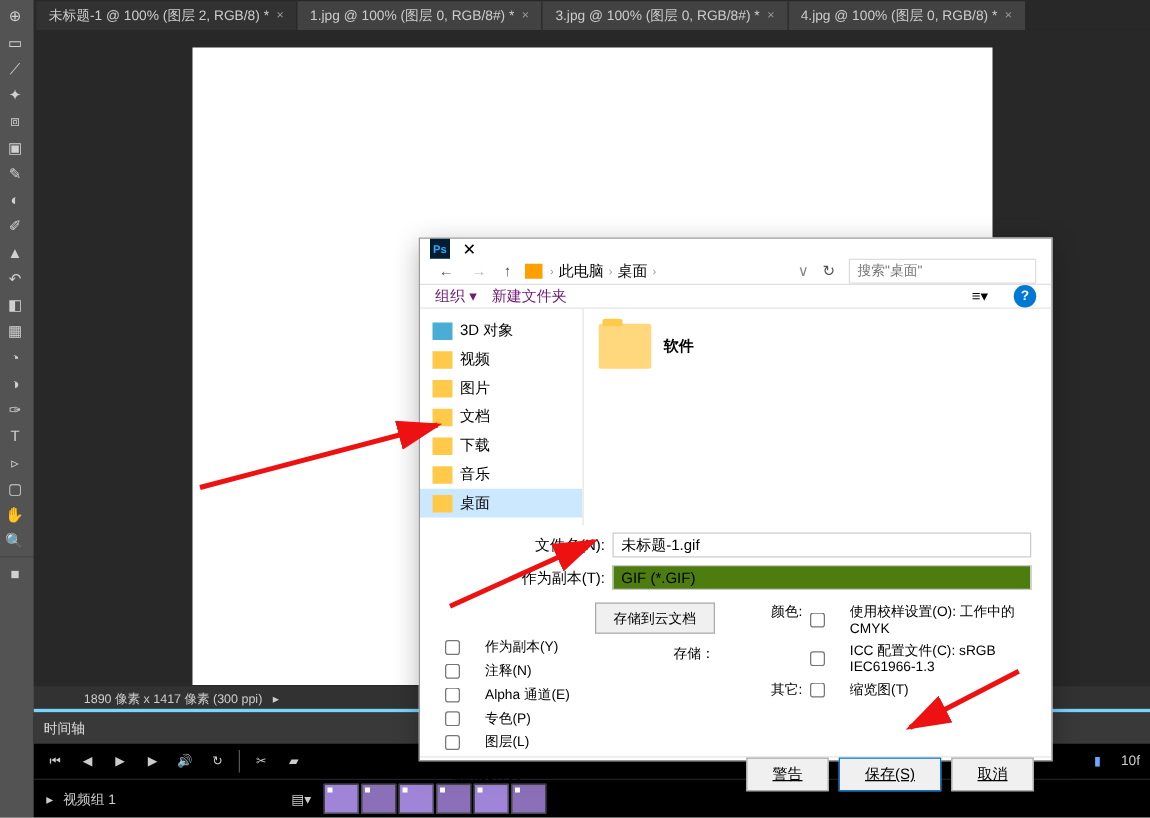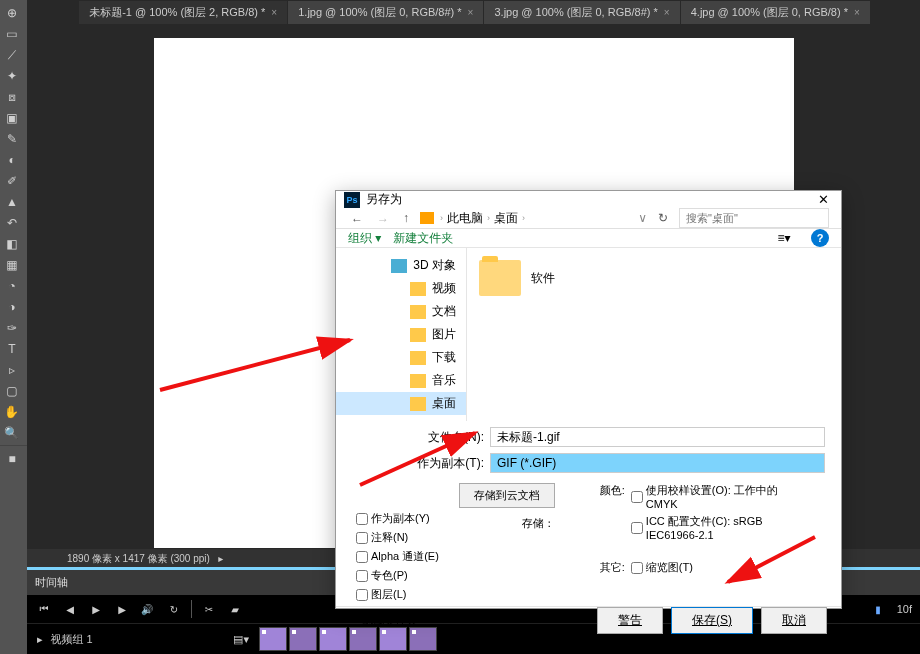--- a/index.html
+++ b/index.html
@@ -1,21 +1,21 @@
 <!DOCTYPE html>
 <html><head>
   <meta charset="utf-8">
   <style>
     * { margin: 0; padding: 0; box-sizing: border-box; font-family: "Microsoft YaHei", sans-serif; }
     body { width: 920px; height: 654px; background: #323232; display: flex; overflow: hidden; position: relative; }
     .toolbar-left { width: 27px; background: #535353; display: flex; flex-direction: column; padding-top: 2px; }
     .tool { width: 24px; height: 21px; display: flex; align-items: center; justify-content: center; color: #d0d0d0; font-size: 12px; cursor: pointer; }
     .tool-sep { height: 1px; background: #444; margin: 2px 0; }
     .main { flex: 1; display: flex; flex-direction: column; }
-    .tabs { height: 25px; background: #282828; display: flex; align-items: center; gap: 1px; padding-left: 2px; justify-content: center; }
+    .tabs { height: 25px; background: #282828; display: flex; align-items: center; gap: 1px; padding-left: 2px; }
     .tab { padding: 4px 10px; font-size: 11px; color: #ccc; background: #424242; display: flex; align-items: center; gap: 6px; }
     .tab.active { background: #323232; }
     .tab .close { font-size: 10px; color: #999; cursor: pointer; }
     .workspace { flex: 1; background: #282828; position: relative; display: flex; justify-content: center; padding-top: 13px; }
     .canvas { width: 640px; height: 510px; background: #fff; }
     .statusbar { height: 18px; font-size: 10px; color: #ccc; padding: 3px 40px; }
     .timeline { height: 87px; background: #000000; border-top: 3px solid #7dd3fc; }
     .tl-header { height: 25px; font-size: 11px; color: #ddd; padding: 5px 8px; background: #393939; }
     .tl-controls { height: 29px; display: flex; align-items: center; gap: 8px; padding: 0 8px; border-bottom: 1px solid #222; }
     .tl-btn { width: 18px; height: 18px; display: flex; align-items: center; justify-content: center; color: #ccc; cursor: pointer; font-size: 10px; }
@@ -34,44 +34,44 @@
     .dlg-title .ttl { flex: 1; }
     .dlg-title .xbtn { font-size: 13px; cursor: pointer; padding: 0 4px; }
     .dlg-nav { height: 30px; display: flex; align-items: center; gap: 8px; padding: 0 12px; font-size: 12px; border-bottom: 1px solid #e0e0e0; }
     .navbtn { color: #555; cursor: pointer; padding: 0 3px; }
     .breadcrumb { flex: 1; display: flex; align-items: center; gap: 4px; font-size: 12px; }
     .bc-icon { width: 14px; height: 12px; background: #ffa000; margin-right: 2px; }
     .bc-item { cursor: pointer; }
     .bc-sep { color: #999; font-size: 9px; }
     .search { width: 150px; height: 20px; border: 1px solid #ddd; font-size: 11px; padding: 0 6px; }
     .dlg-toolbar { height: 28px; display: flex; align-items: center; padding: 0 12px; gap: 12px; font-size: 12px; border-bottom: 1px solid #e5e5e5; }
-    .tb-link { color: #15803d; cursor: pointer; }
+    .tb-link { color: #701a75; cursor: pointer; }
     .tb-spacer { flex: 1; }
     .view-btn { width: 18px; height: 18px; display: flex; align-items: center; justify-content: center; cursor: pointer; }
     .help-icon { width: 18px; height: 18px; border-radius: 50%; background: #0078d4; color: #fff; display: flex; align-items: center; justify-content: center; font-size: 11px; font-weight: bold; margin-left: 6px; }
     .dlg-body { flex: 1; display: flex; }
     .sidebar { width: 130px; padding: 6px 0; font-size: 12px; overflow-y: auto; }
-    .sb-item { padding: 3px 10px; display: flex; align-items: center; gap: 6px; cursor: pointer; justify-content: flex-end; }
+    .sb-item { padding: 3px 10px; display: flex; align-items: center; gap: 6px; cursor: pointer; }
     .sb-item.sel { background: #cce8ff; }
     .sb-icon { width: 16px; height: 14px; background: #ffc94a; }
     .sb-icon.obj { background: #4aaed4; }
-    .filearea { flex: 1; border-left: 1px solid #e5e5e5; padding: 12px; display: flex; align-items: flex-start; gap: 10px; }
+    .filearea { flex: 1; border-left: 1px solid #e5e5e5; padding: 12px; display: flex; align-items: flex-start; gap: 10px; font-weight: bold; }
     .folder-item { display: flex; align-items: center; gap: 10px; font-size: 12px; }
     .folder-icon { width: 42px; height: 36px; background: #ffd87d; border-radius: 2px; position: relative; }
     .folder-icon::before { content: ''; position: absolute; top: -4px; left: 3px; width: 16px; height: 6px; background: #ffc94a; border-radius: 2px 2px 0 0; }
     .dlg-fields { padding: 6px 16px 0 80px; font-size: 12px; }
     .field-row { display: flex; align-items: center; margin-bottom: 6px; }
     .field-label { width: 68px; text-align: right; margin-right: 6px; }
     .field-input { flex: 1; height: 20px; border: 1px solid #ccc; padding: 0 6px; font-size: 12px; background: #fff; }
-    .field-input.sel { background: #7dd3fc; }
+    .field-input.sel { background: #4d7c0f; }
     .dlg-options { display: flex; padding: 4px 20px; font-size: 11px; gap: 20px; }
     .opt-col { display: flex; flex-direction: column; gap: 4px; }
     .opt-group { display: flex; gap: 6px; }
     .cloud-btn { padding: 4px 14px; border: 1px solid #aaa; background: #f0f0f0; font-size: 11px; cursor: pointer; }
-    .chk { display: flex; align-items: center; gap: 3px; }
+    .chk { display: flex; align-items: center; gap: 20px; }
     .chk input { width: 12px; height: 12px; }
     .dlg-footer { height: 40px; display: flex; align-items: center; padding: 0 14px; gap: 8px; border-top: 1px solid #e5e5e5; }
     .hide-folders { font-size: 11px; cursor: pointer; display: flex; align-items: center; gap: 3px; }
     .footer-btn { padding: 4px 20px; border: 1px solid #aaa; background: #f0f0f0; font-size: 12px; cursor: pointer; text-decoration: underline; }
     .footer-btn.primary { border: 1px solid #0078d4; }
     .arrow { position: absolute; pointer-events: none; }
     .arrow svg { display: block; }
   </style>
 </head>
 <body>
@@ -156,21 +156,20 @@
         <div class="thumb sel"></div>
         <div class="thumb"></div>
       </div>
     </div>
   </div>
 </div>
 
 <div class="dialog">
   <div class="dlg-title">
     <div class="ps-icon">Ps</div>
-    <div class="ttl">另存为</div>
     <div class="xbtn">✕</div>
   </div>
   <div class="dlg-nav">
     <span class="navbtn">←</span>
     <span class="navbtn" style="color:#bbb">→</span>
     <span class="navbtn">↑</span>
     <div class="breadcrumb">
       <span class="bc-icon"></span>
       <span class="bc-sep">›</span>
       <span class="bc-item">此电脑</span>
@@ -194,25 +193,25 @@
       <div class="sb-item">
           <div class="sb-icon obj"></div>
           <span>3D 对象</span>
         </div>
       <div class="sb-item">
           <div class="sb-icon"></div>
           <span>视频</span>
         </div>
       <div class="sb-item">
           <div class="sb-icon"></div>
+          <span>图片</span>
+        </div>
+      <div class="sb-item">
+          <div class="sb-icon"></div>
           <span>文档</span>
-        </div>
-      <div class="sb-item">
-          <div class="sb-icon"></div>
-          <span>图片</span>
         </div>
       <div class="sb-item">
           <div class="sb-icon"></div>
           <span>下载</span>
         </div>
       <div class="sb-item">
           <div class="sb-icon"></div>
           <span>音乐</span>
         </div>
       <div class="sb-item sel">
@@ -270,23 +269,23 @@
     <div class="opt-col" style="margin-left:20px">
       <div class="opt-group">
         <span style="width:30px;text-align:right">颜色:</span>
         <label class="chk" style="max-width:170px">
             <input type="checkbox" style="">
             <span>使用校样设置(O): 工作中的 CMYK</span>
           </label>
       </div>
       <label class="chk" style="margin-left:36px;max-width:170px">
           <input type="checkbox" style="">
-          <span>ICC 配置文件(C): sRGB IEC61966-2.1</span>
-        </label>
-      <div class="opt-group" style="margin-top:15px">
+          <span>ICC 配置文件(C): sRGB IEC61966-1.3</span>
+        </label>
+      <div class="opt-group" style="margin-top:0">
         <span style="width:30px;text-align:right">其它:</span>
         <label class="chk">
             <input type="checkbox" style="">
             <span>缩览图(T)</span>
           </label>
       </div>
     </div>
   </div>
   <div class="dlg-footer">
     <span class="hide-folders">⌃ <span>隐藏文件夹</span></span>

